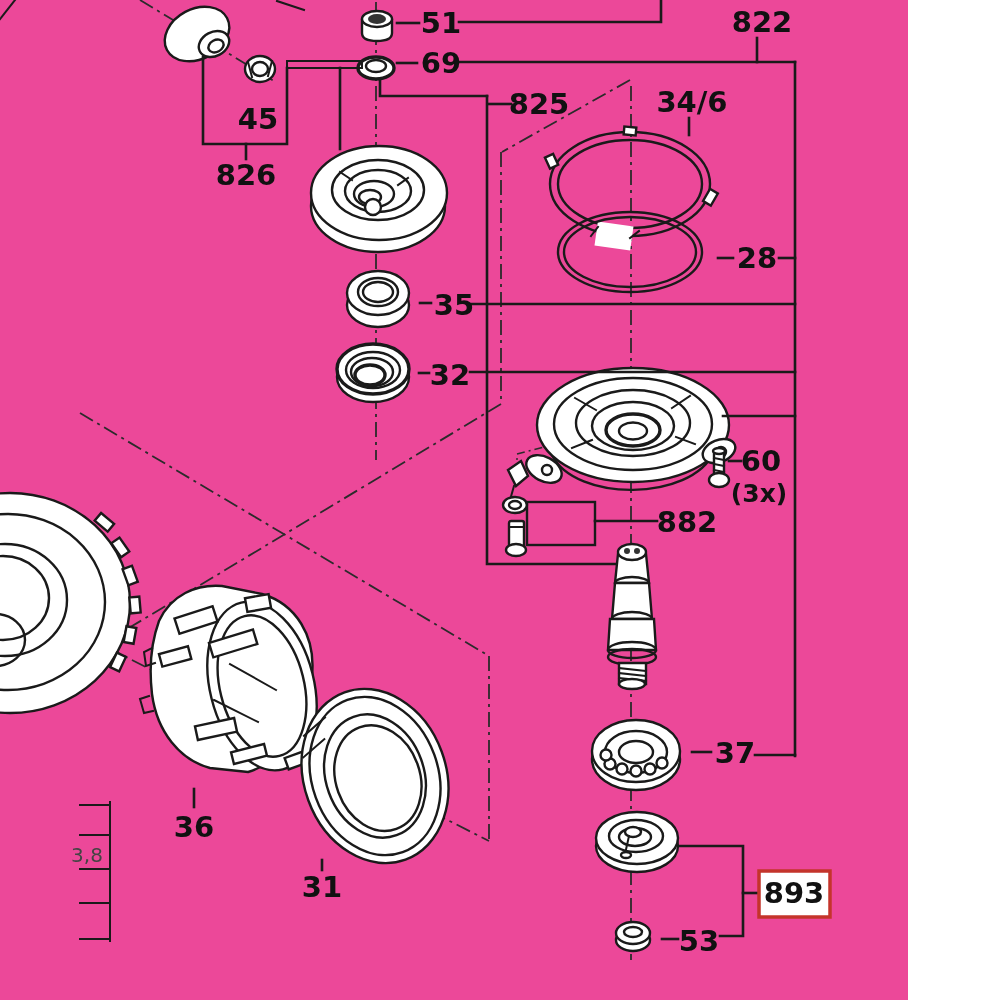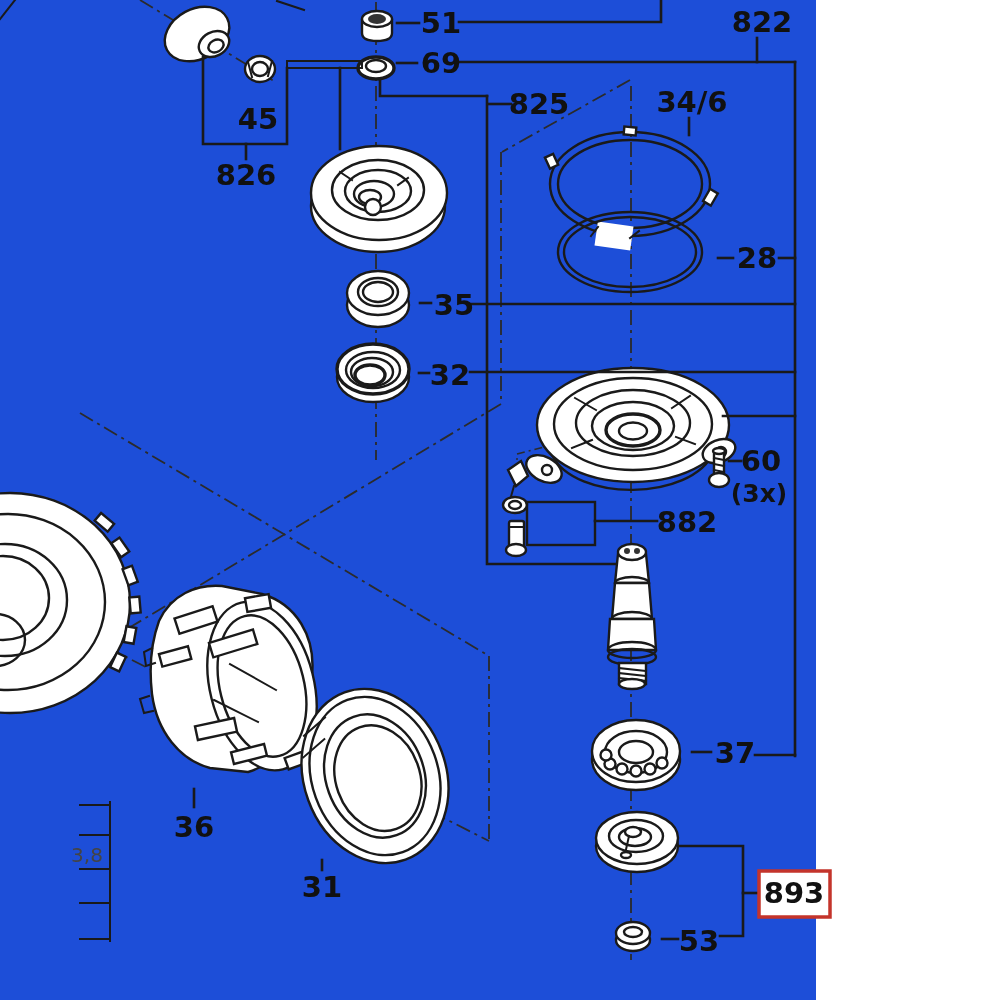--- a/index.html
+++ b/index.html
@@ -1,16 +1,16 @@
 <!DOCTYPE html>
 <html><head>
 <meta charset="utf-8">
 <style>
   html,body{margin:0;padding:0;background:#fff;}
-  #stage{width:816px;height:1000px;position:relative;background:#1d4ed8;}
+  #stage{width:908px;height:1000px;position:relative;background:#ec4899;}
   svg{display:block;}
   .ln{stroke:#1a1a1a;stroke-width:2.6;fill:none;stroke-linecap:square;}
   .thin{stroke-width:2;}
   .axis{stroke:#2b2b2b;stroke-width:1.8;fill:none;stroke-dasharray:15 5 3 5;}
   .axis-sm{stroke:#2b2b2b;stroke-width:1.5;fill:none;stroke-dasharray:8 4 2 4;}
   .part{fill:#ffffff;stroke:#1a1a1a;stroke-width:2.4;}
   .pthick{stroke-width:3.4;}
   .pnone{fill:none;stroke:#1a1a1a;stroke-width:2.4;}
   .dark{fill:#333;stroke:none;}
   .lbl{font:700 29px "DejaVu Sans","Liberation Sans",sans-serif;fill:#111;text-anchor:middle;}

